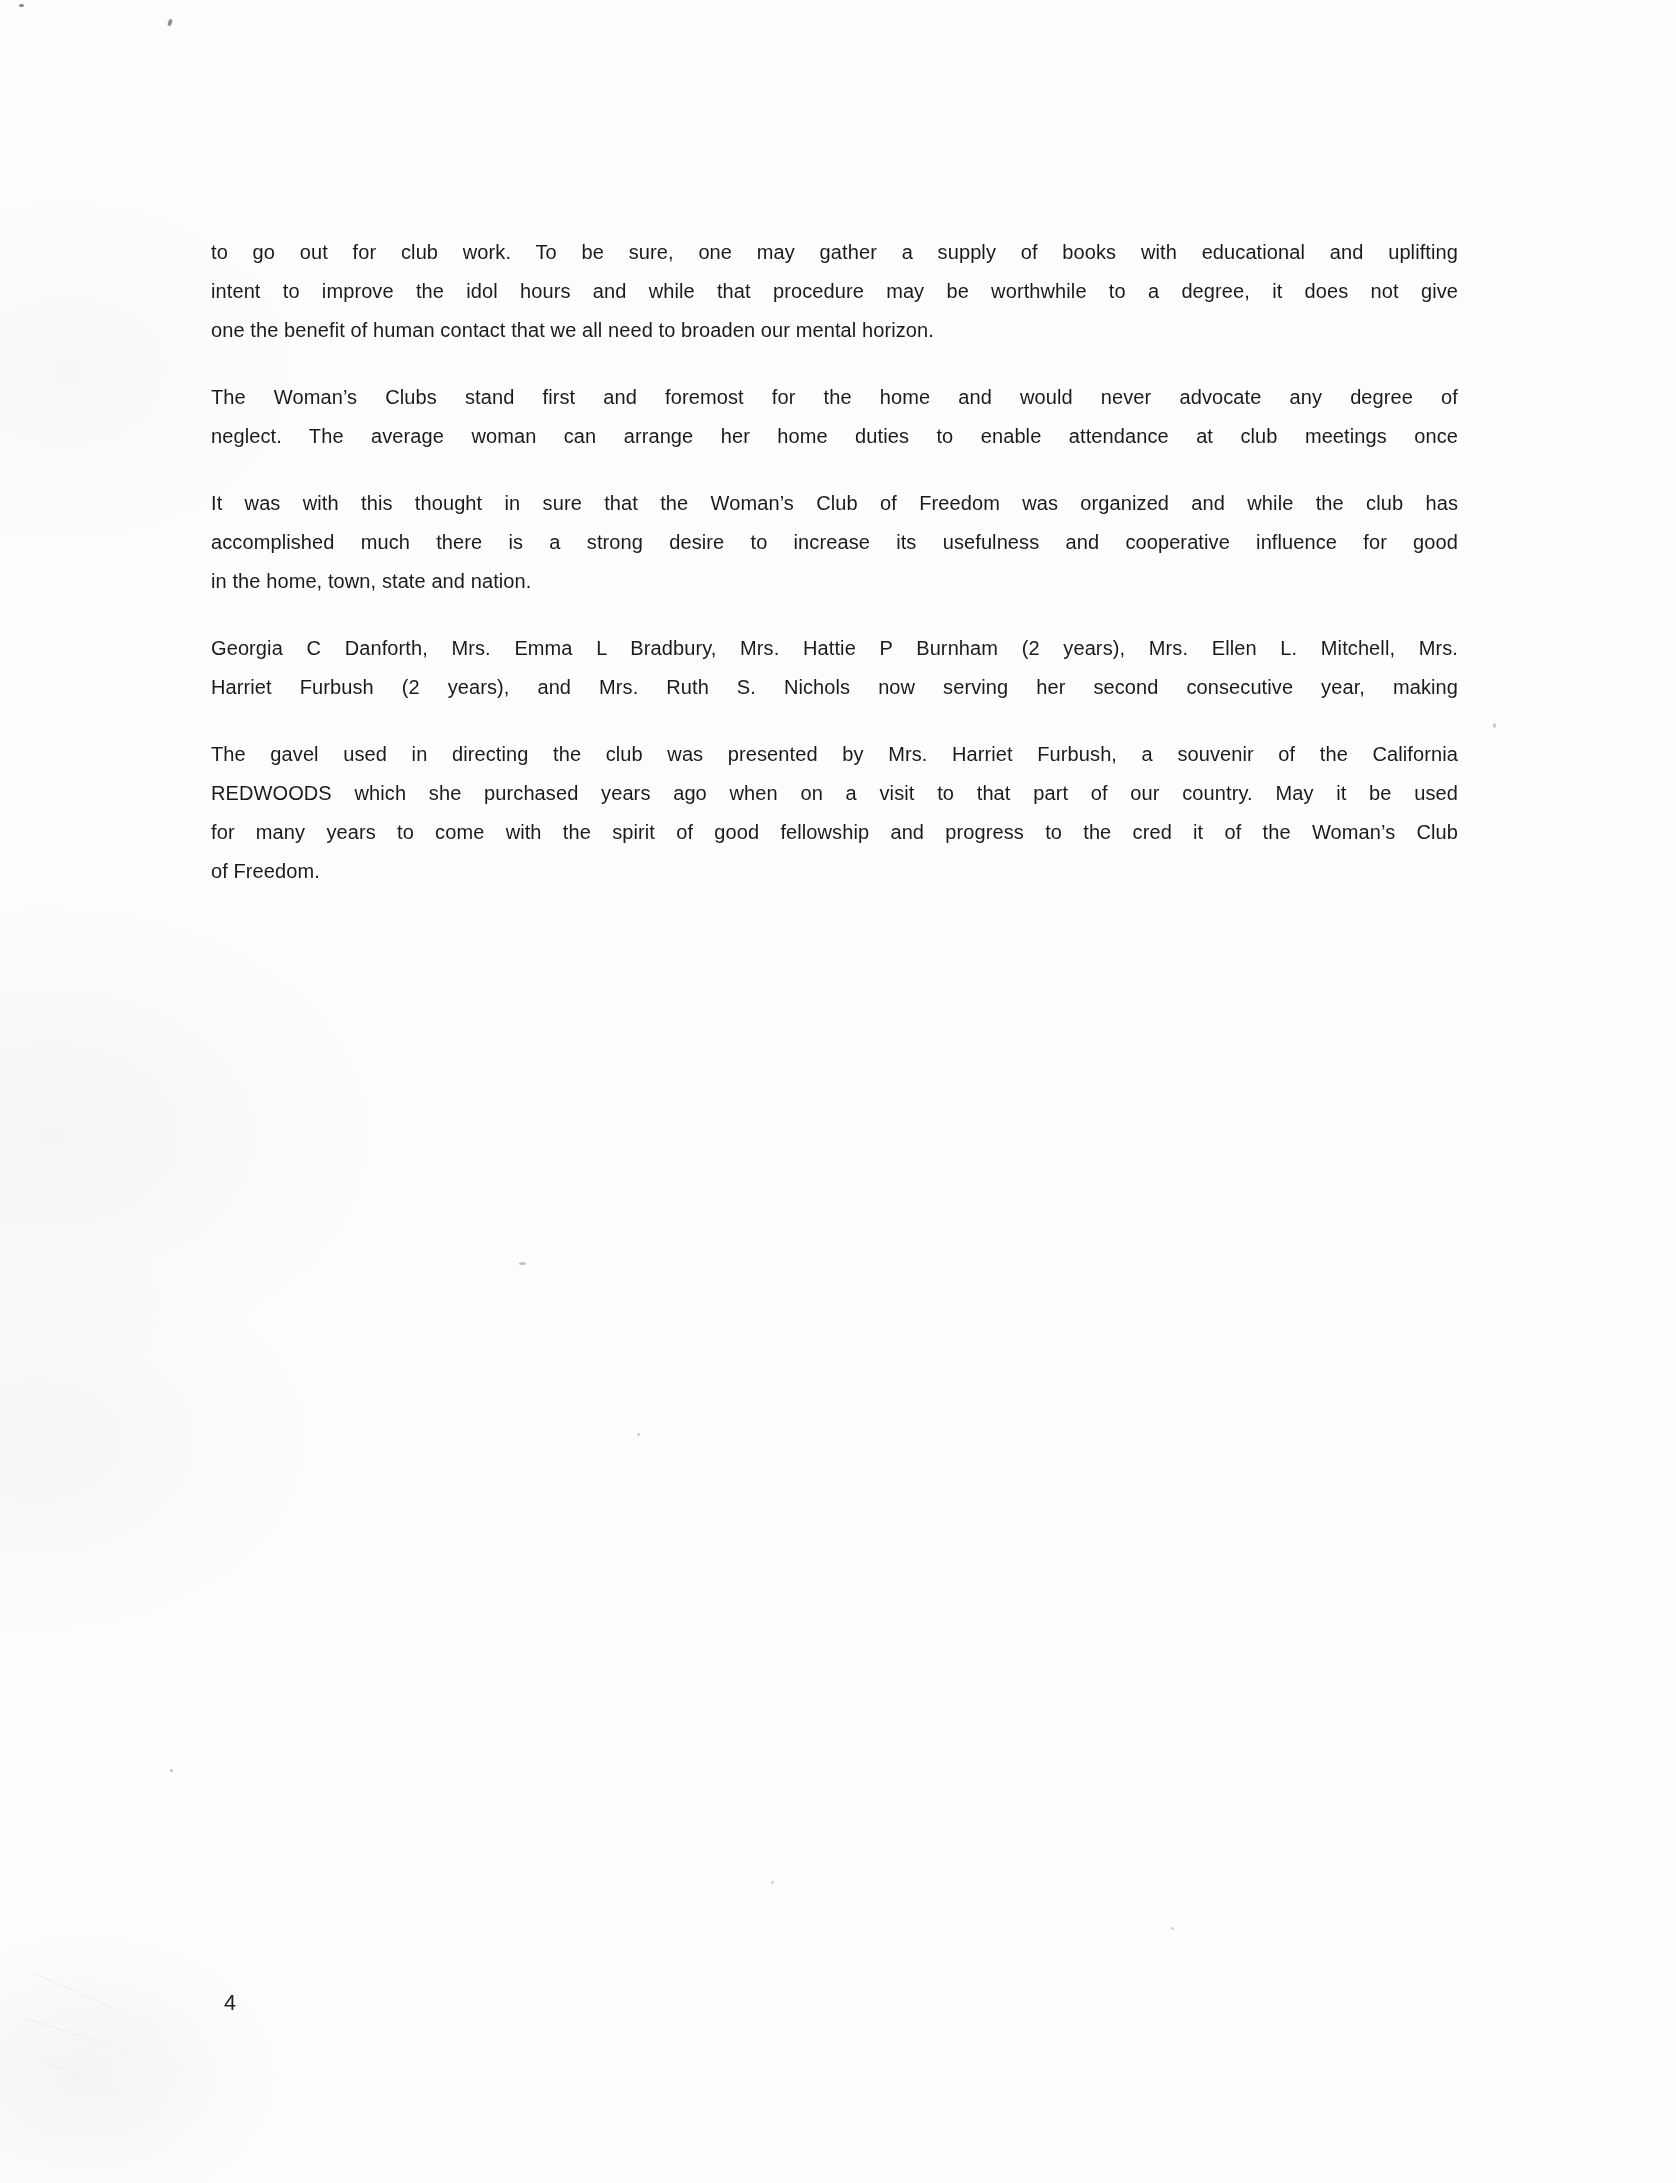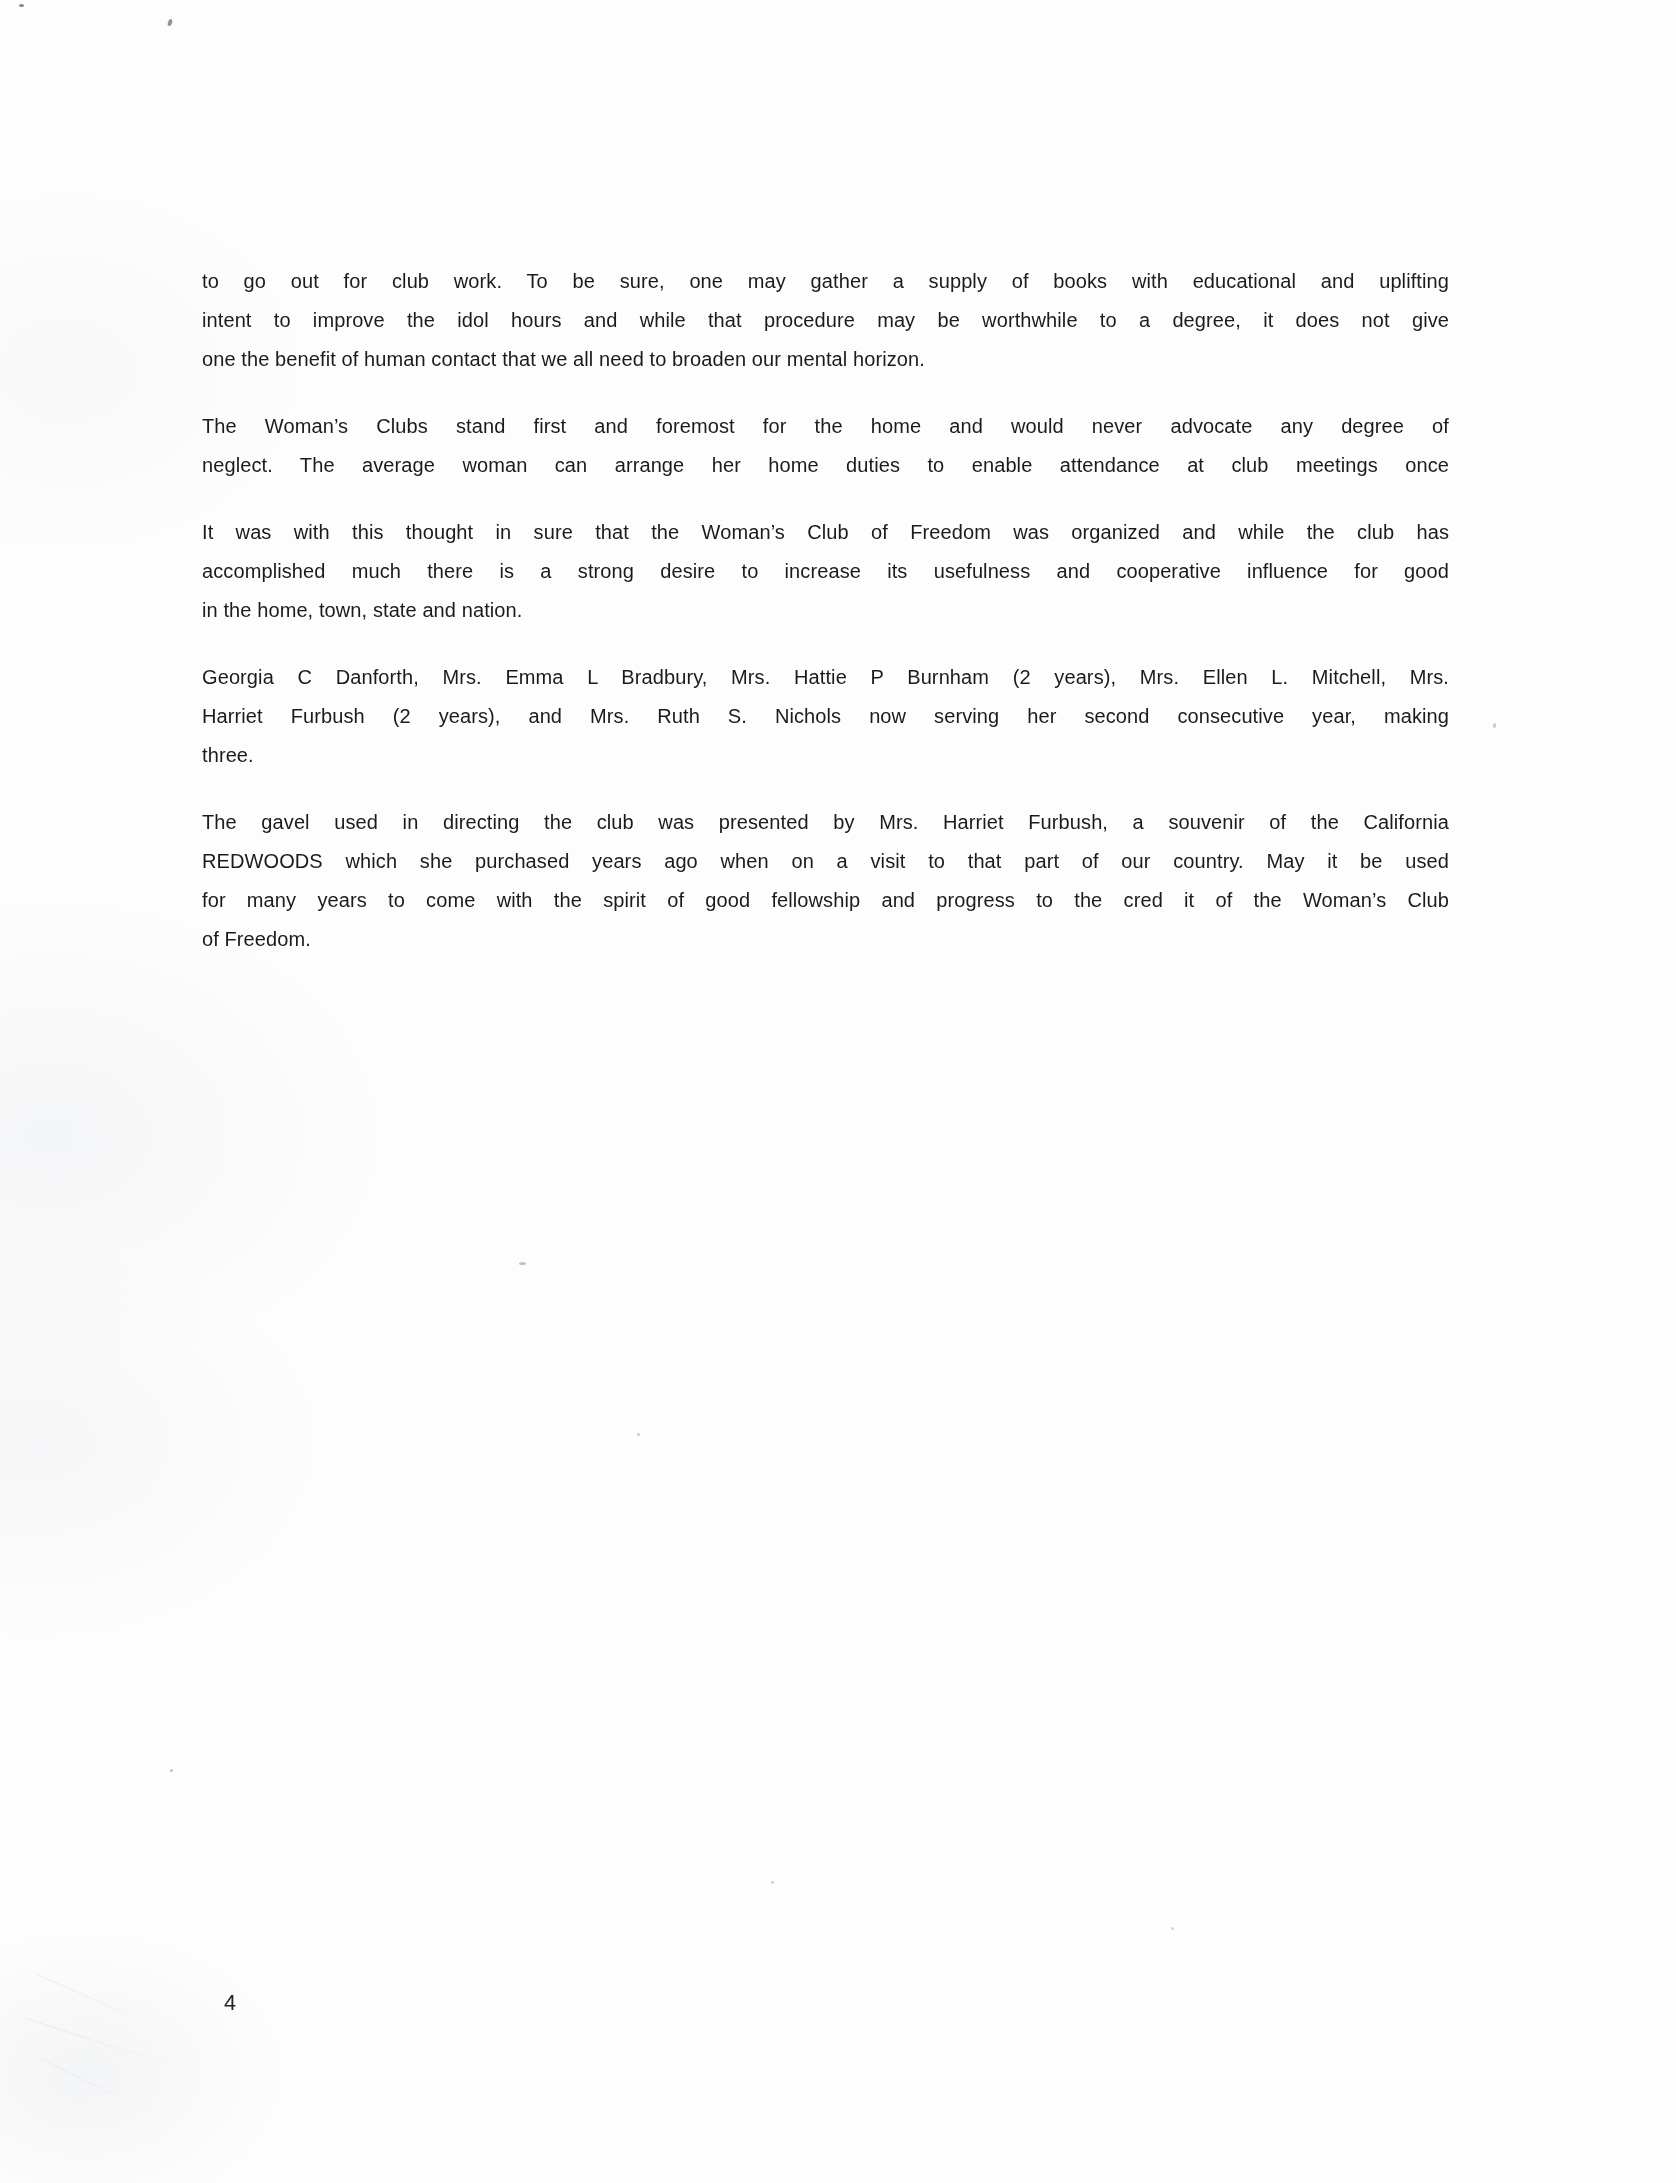--- a/index.html
+++ b/index.html
@@ -17,24 +17,23 @@
       radial-gradient(ellipse 406px 284px at 2% 66%, rgba(170,178,190,0.09), rgba(170,178,190,0) 70%),
       radial-gradient(ellipse 338px 257px at 4% 17%, rgba(175,182,192,0.07), rgba(175,182,192,0) 70%),
       radial-gradient(ellipse 284px 203px at 5% 95%, rgba(160,168,180,0.10), rgba(160,168,180,0) 70%),
       #fdfdfd;
     overflow: hidden;
     font-family: "Liberation Sans", sans-serif;
     color: #1b1b1d;
   }
   .textblock {
     position: absolute;
-    left: 202px;
+    left: 211px;
     top: 233px;
     width: 1247px;
-    margin-top: 29px;
   }
   .paragraph {
     margin: 0 0 28px 0;
   }
   .line {
     font-size: 20px;
     line-height: 39px;
     letter-spacing: 0.1px;
     text-align: justify;
     text-align-last: justify;
@@ -80,21 +79,20 @@
         <div class="line">neglect.  The average woman can arrange her home duties to enable attendance at club meetings once</div>
       </div>
       <div class="paragraph">
         <div class="line">It was with this thought in sure that the Woman’s Club of Freedom was organized and while the club has</div>
         <div class="line">accomplished much there is a strong desire to increase its usefulness and cooperative influence for good</div>
         <div class="line last">in the home, town, state and nation.</div>
       </div>
       <div class="paragraph">
         <div class="line">Georgia C Danforth, Mrs. Emma L Bradbury, Mrs. Hattie P Burnham (2 years), Mrs. Ellen L. Mitchell, Mrs.</div>
         <div class="line">Harriet Furbush (2 years), and Mrs. Ruth S. Nichols now serving her second consecutive year, making</div>
-        <div class="line last">three.</div>
       </div>
       <div class="paragraph">
         <div class="line">The gavel used in directing the club was presented by Mrs. Harriet Furbush, a souvenir of the California</div>
         <div class="line">REDWOODS which she purchased years ago when on a visit to that part of our country.  May it be used</div>
         <div class="line">for many years to come with the spirit of good fellowship and progress to the cred it of the Woman’s Club</div>
         <div class="line last">of Freedom.</div>
       </div>
     </div>
 
   <div class="page-number">4</div>

